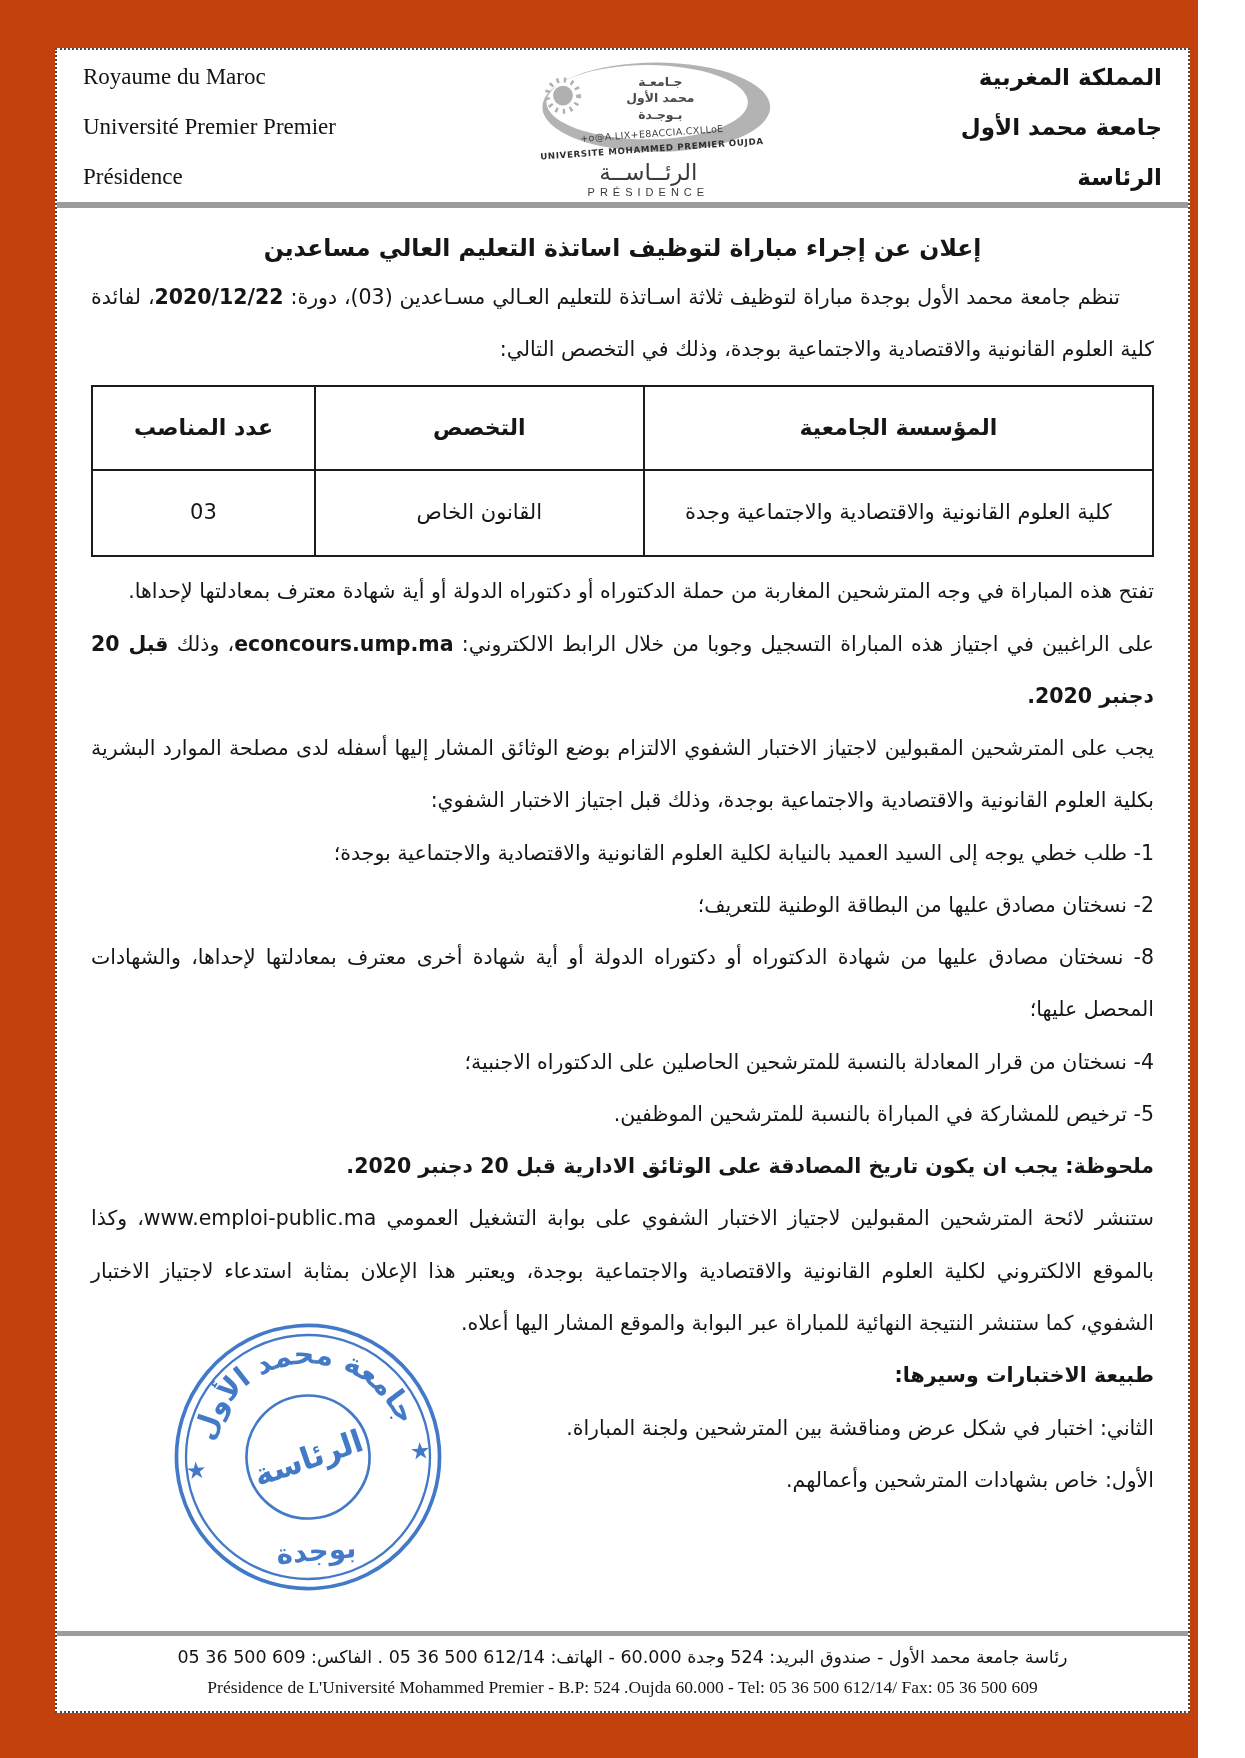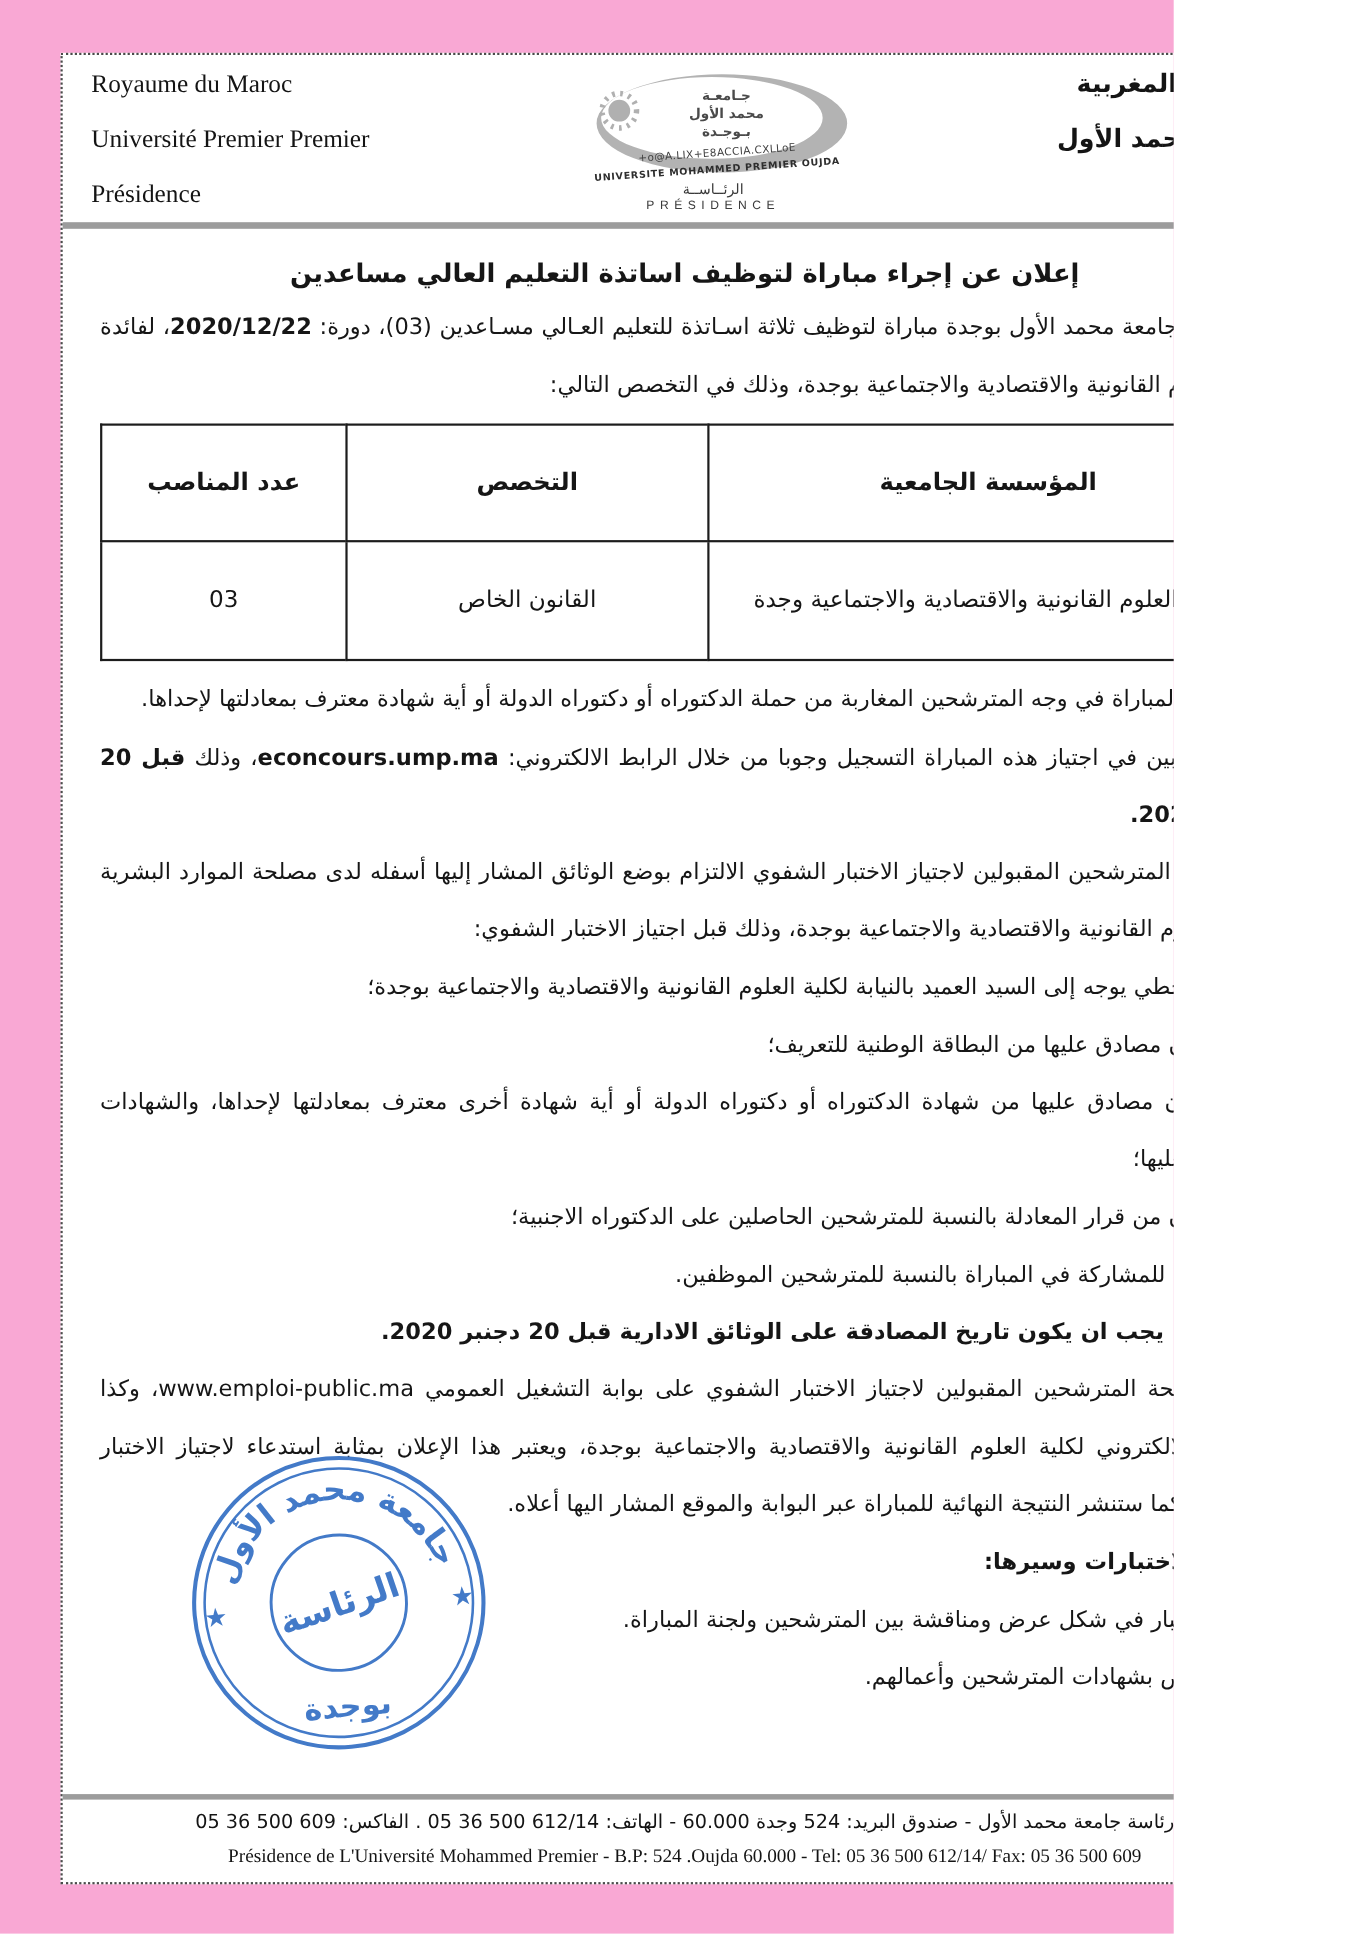--- a/index.html
+++ b/index.html
@@ -1,47 +1,47 @@
 <!DOCTYPE html>
 <html lang="ar"><head>
 <meta charset="utf-8">
 <style>
   html,body { margin:0; padding:0; background:#ffffff; }
   .page {
-    position:relative; width:1067px; height:1758px; background:#f9a8d4;
+    position:relative; width:1198px; height:1758px; background:#c2410c;
     font-family:"DejaVu Sans", sans-serif; color:#141414; overflow:hidden;
   }
   .frame {
     position:absolute; left:55px; top:48px; width:1135px; height:1665px;
     border:2px dotted #4a4a4a; box-sizing:border-box;
     display:flex; flex-direction:column; background:#fff;
   }
   
   .doc-header {
     display:flex; align-items:center; justify-content:space-between;
     height:158px; padding:4px 26px 2px; box-sizing:border-box;
     border-bottom:6px solid #9c9c9c; flex-shrink:0;
   }
   .header-left { font-family:"Liberation Serif", serif; font-size:23px; line-height:50px; white-space:nowrap; }
   .header-right { direction:rtl; text-align:right; font-size:23px; font-weight:bold; line-height:50px; white-space:nowrap; }
   .logo-box { width:300px; text-align:center; line-height:1; }
-  .logo-dept-ar { font-size:13px; color:#3a3a3a; margin-top:-2px; }
+  .logo-dept-ar { font-size:23px; color:#3a3a3a; margin-top:-2px; }
   .logo-dept-fr { font-family:"Liberation Sans", sans-serif; font-size:11px; letter-spacing:5px; color:#3a3a3a; margin-top:3px; }
   
   .doc-body {
     flex:1 1 auto; overflow:hidden; direction:rtl; text-align:justify;
     padding:10px 34px 0; font-size:20.5px; line-height:2.55; color:#161616;
   }
   .title   { font-size:23.5px; font-weight:bold; text-align:center; line-height:1.9; margin:8px 0 0; }
   .session { font-size:22px;  font-weight:bold; text-align:center; line-height:1.8; margin:0 0 6px; }
   .line { margin:0; }
   .indent { text-indent:34px; }
   .b { font-weight:bold; }
   table.positions { width:100%; border-collapse:collapse; margin:10px 0 8px; text-align:center; direction:rtl; }
-  table.positions th, table.positions td { border:2.5px solid #1c1c1c; padding:24px 8px; }
+  table.positions th, table.positions td { border:2.5px solid #1c1c1c; padding:13px 8px; }
   table.positions th { font-size:22px; font-weight:bold; height:48px; }
   table.positions td { font-size:21px; height:58px; }
   table.positions th:nth-child(1), table.positions td:nth-child(1) { width:48%; }
   table.positions th:nth-child(2), table.positions td:nth-child(2) { width:31%; }
   table.positions th:nth-child(3), table.positions td:nth-child(3) { width:21%; }
   
   .doc-footer { flex-shrink:0; border-top:5px solid #9c9c9c; text-align:center; padding:6px 8px 8px; }
   .footer-ar { direction:rtl; font-size:17.5px; line-height:1.75; }
   .footer-fr { font-family:"Liberation Serif", serif; font-size:17.5px; line-height:1.75; }
   

